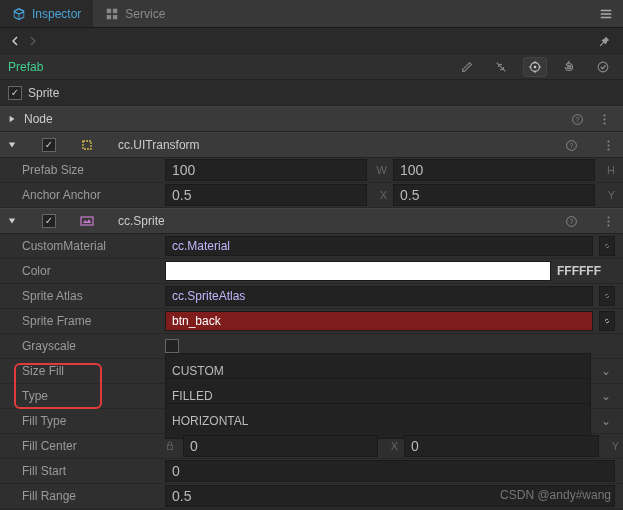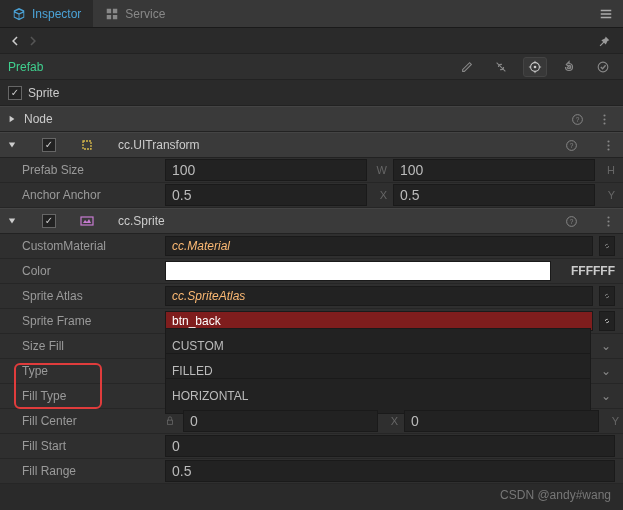--- a/index.html
+++ b/index.html
@@ -40,25 +40,25 @@
 .comp-header .arrow { width: 10px; color: #ccc; }
 .comp-header .comp-icon { width: 14px; height: 14px; display: flex; align-items: center; justify-content: center; }
 .comp-header .title { color: #ccc; font-weight: 500; }
 .comp-header .spacer { flex: 1; }
 
 .prop-row { display: flex; align-items: center; height: 25px; padding: 0 8px 0 22px; gap: 8px; background: #2f2f2f; border-bottom: 1px solid #262626; }
 .prop-label { width: 135px; color: #9a9a9a; flex-shrink: 0; }
 .prop-value { flex: 1; display: flex; align-items: center; gap: 6px; }
 .num-input { flex: 1; height: 20px; background: #222; border: 1px solid #1a1a1a; color: #bbb; padding: 10px 6px; font-size: 14px; }
 .axis-lbl { width: 14px; text-align: right; color: #666; font-size: 11px; }
-.obj-field { flex: 1; height: 20px; background: #222; border: 1px solid #1a1a1a; color: #fdba74; padding: 0 6px; display: flex; align-items: center; font-style: italic; }
+.obj-field { flex: 1; height: 20px; background: #222; border: 1px solid #1a1a1a; color: #c4b5fd; padding: 0 6px; display: flex; align-items: center; }
 .obj-field.selected { background: #7f1d1d; color: #fff; font-style: normal; }
 .link-icon { width: 16px; height: 20px; display: flex; align-items: center; justify-content: center; background: #222; border: 1px solid #1a1a1a; color: #777; cursor: pointer; }
 .color-swatch { flex: 1; height: 20px; background: #fff; border: 1px solid #1a1a1a; cursor: pointer; }
-.color-hex { color: #ccc; font-weight: 600; width: 58px; text-align: right; }
+.color-hex { color: #ccc; font-weight: 600; width: 58px; }
 .select-field { flex: 1; height: 36px; background: #222; border: 1px solid #1a1a1a; color: #bbb; padding: 0 6px; display: flex; align-items: center; cursor: pointer; }
 .select-caret { color: #888; padding: 0 4px; }
 .lock-icon { width: 14px; color: #666; }
 
 .highlight-box { position: absolute; border: 2px solid #e03c3c; border-radius: 6px; pointer-events: none; }
 
 .watermark { position: absolute; right: 12px; bottom: 8px; color: #777; font-size: 12px; }
 
 svg { display: block; }
 </style>
@@ -290,20 +290,26 @@
     <div class="prop-value">
       <div class="obj-field selected">btn_back</div>
       <div class="link-icon">
         <svg viewBox="0 0 12 12" width="10" height="10">
             <path fill="none" stroke="#ccc" d="M4 6a2 2 0 012-2h1M8 6a2 2 0 01-2 2H5"></path>
           </svg>
       </div>
     </div>
   </div>
 
+  <div class="prop-row">
+    <span class="prop-label">Grayscale</span>
+    <div class="prop-value">
+      <div class="checkbox"></div>
+    </div>
+  </div>
 
   <div class="prop-row">
     <span class="prop-label">Size Fill</span>
     <div class="prop-value">
       <div class="select-field">
         <span>CUSTOM</span>
       </div>
       <span class="select-caret">⌄</span>
     </div>
   </div>

